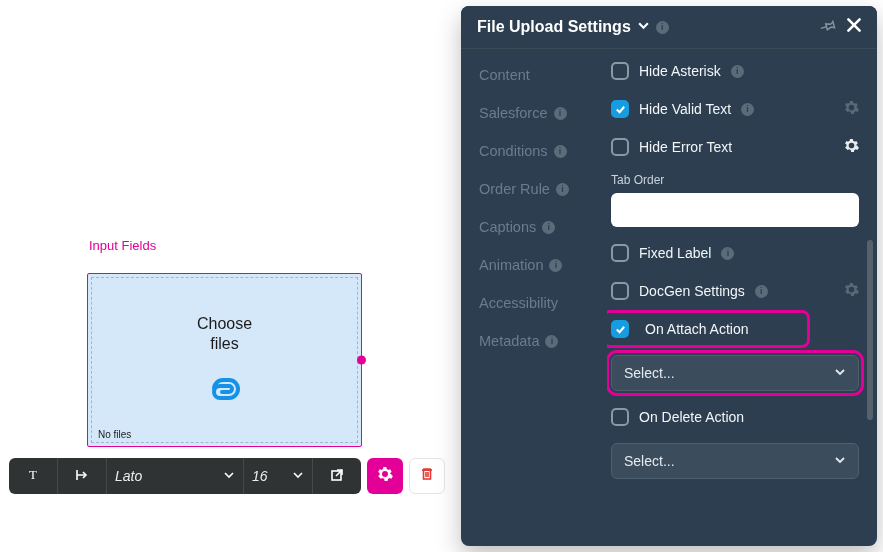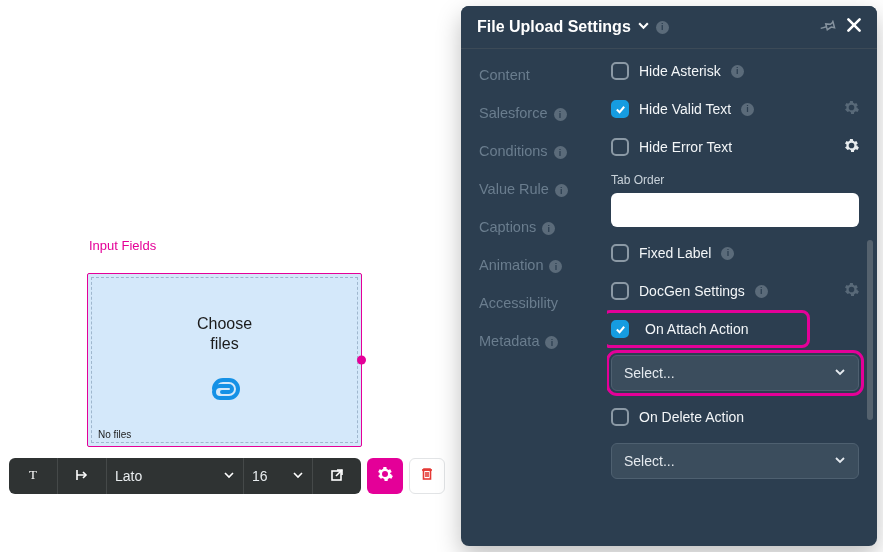--- a/index.html
+++ b/index.html
@@ -63,20 +63,21 @@
     display:flex;align-items:center;justify-content:center;
     min-width:36px;height:36px;color:#e9edef;font-size:14px;
     border-right:1px solid #454949;
     padding:0 6px;
   }
   .tb-btn:last-child{border-right:none;}
   .tb-select{
     display:flex;align-items:center;justify-content:space-between;
     padding:0 8px;color:#e9edef;font-size:14px;border-right:1px solid #454949;
     min-width:120px;
+    font-style:italic;
   }
   .tb-select.small{min-width:52px;}
   .tb-select .chev{margin-left:10px;}
   .tb-square{
     width:36px;height:36px;border-radius:6px;display:flex;align-items:center;justify-content:center;
   }
   .tb-gear{background:var(--magenta);color:#fff;}
   .tb-trash{background:#fff;border:1px solid #e2e4e6;color:#e53935;box-sizing:border-box;}
 
   
@@ -105,21 +106,21 @@
   }
   .panel-body{
     display:flex;flex:1;min-height:0;
   }
   .panel-tabs{
     width:146px;padding:18px 0 12px 18px;
     display:flex;flex-direction:column;gap:22px;
     color:var(--text-muted);font-size:14.5px;
     box-sizing:border-box;
   }
-  .panel-tabs .tab{display:flex;align-items:flex-end;gap:6px;cursor:pointer;}
+  .panel-tabs .tab{display:flex;align-items:center;gap:6px;cursor:pointer;}
   .panel-tabs .tab.active{color:#fff;font-weight:700;}
   .panel-content{
     flex:1;padding:10px 18px 14px 4px;
     overflow:auto;
     display:flex;flex-direction:column;gap:14px;
     box-sizing:border-box;
   }
   .row{
     display:flex;align-items:center;gap:10px;color:var(--text-light);font-size:14px;
     position:relative;min-height:24px;
@@ -281,21 +282,21 @@
         </div>
       <div class="tab">
           <span>Salesforce</span>
           <span class="info-dot">i</span>
         </div>
       <div class="tab">
           <span>Conditions</span>
           <span class="info-dot">i</span>
         </div>
       <div class="tab">
-          <span>Value Rule</span>
+          <span>Order Rule</span>
           <span class="info-dot">i</span>
         </div>
       <div class="tab">
           <span>Captions</span>
           <span class="info-dot">i</span>
         </div>
       <div class="tab">
           <span>Animation</span>
           <span class="info-dot">i</span>
         </div>

